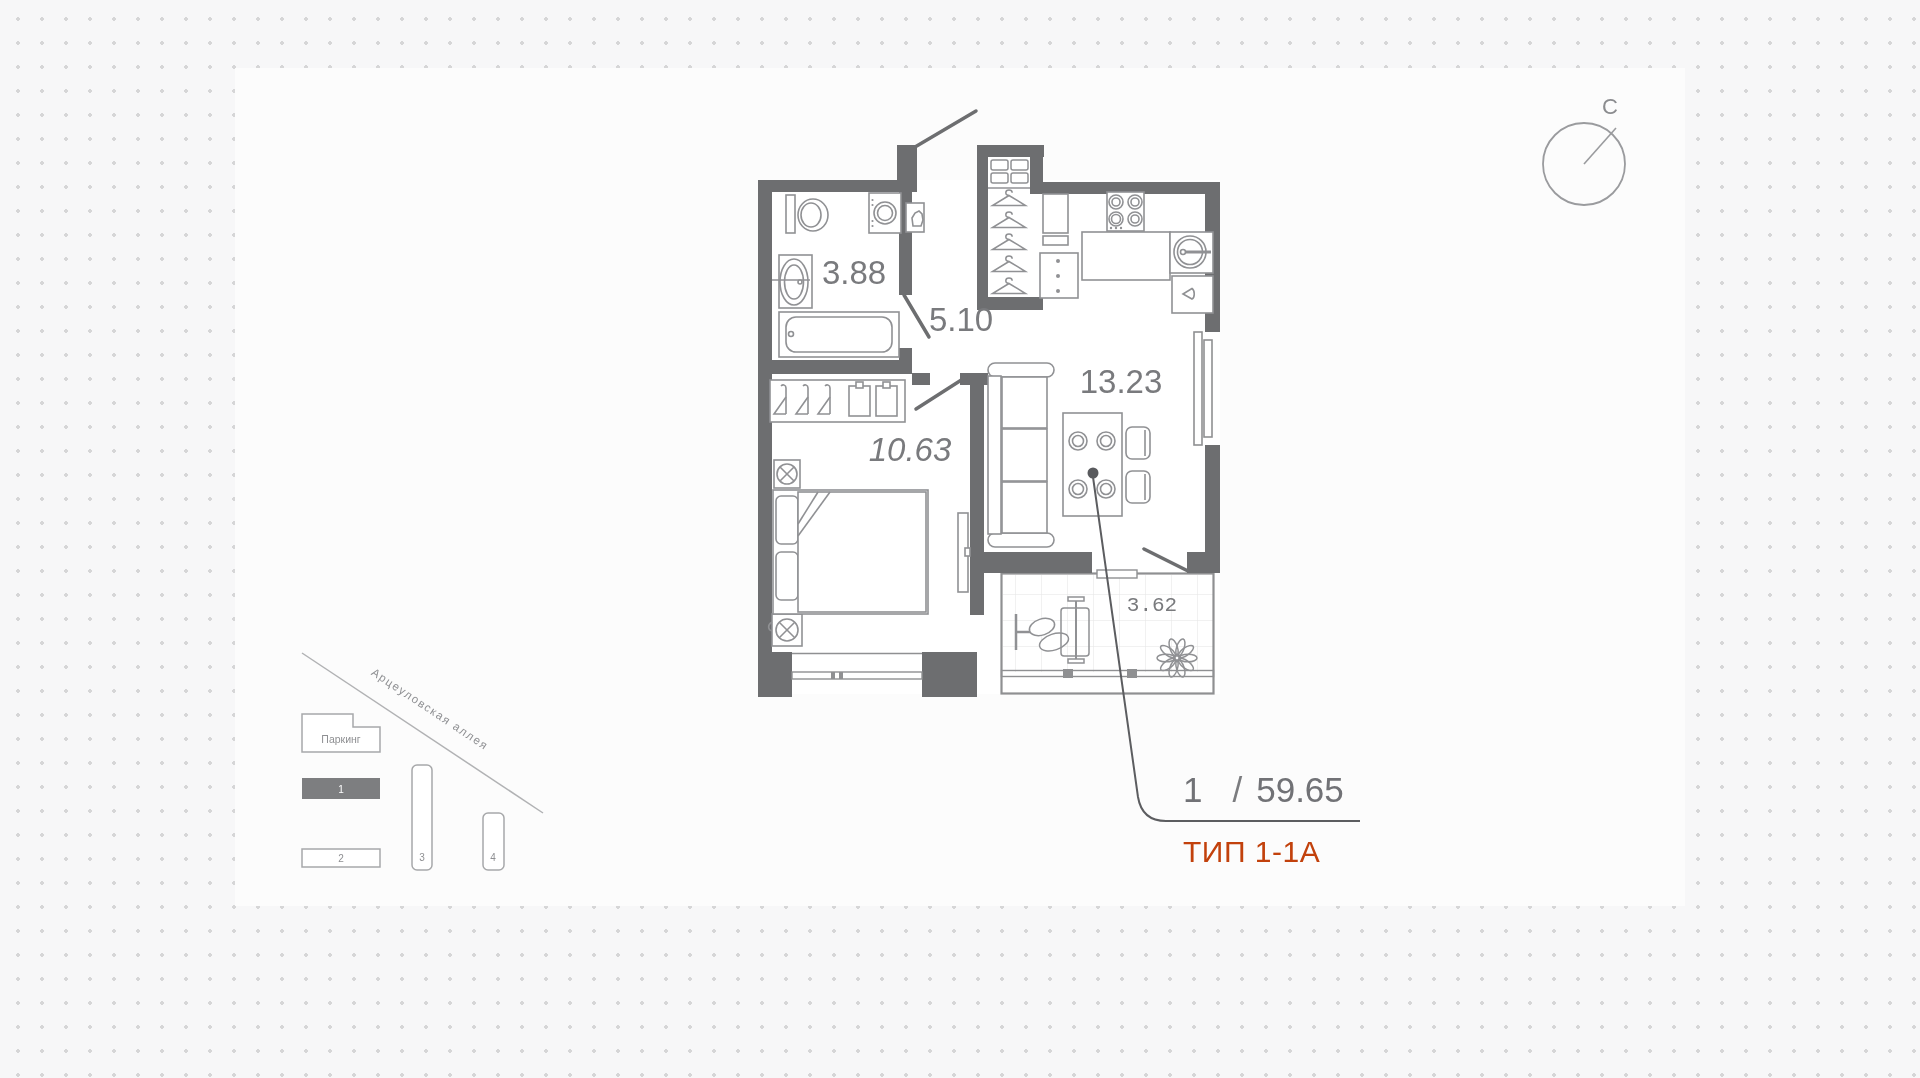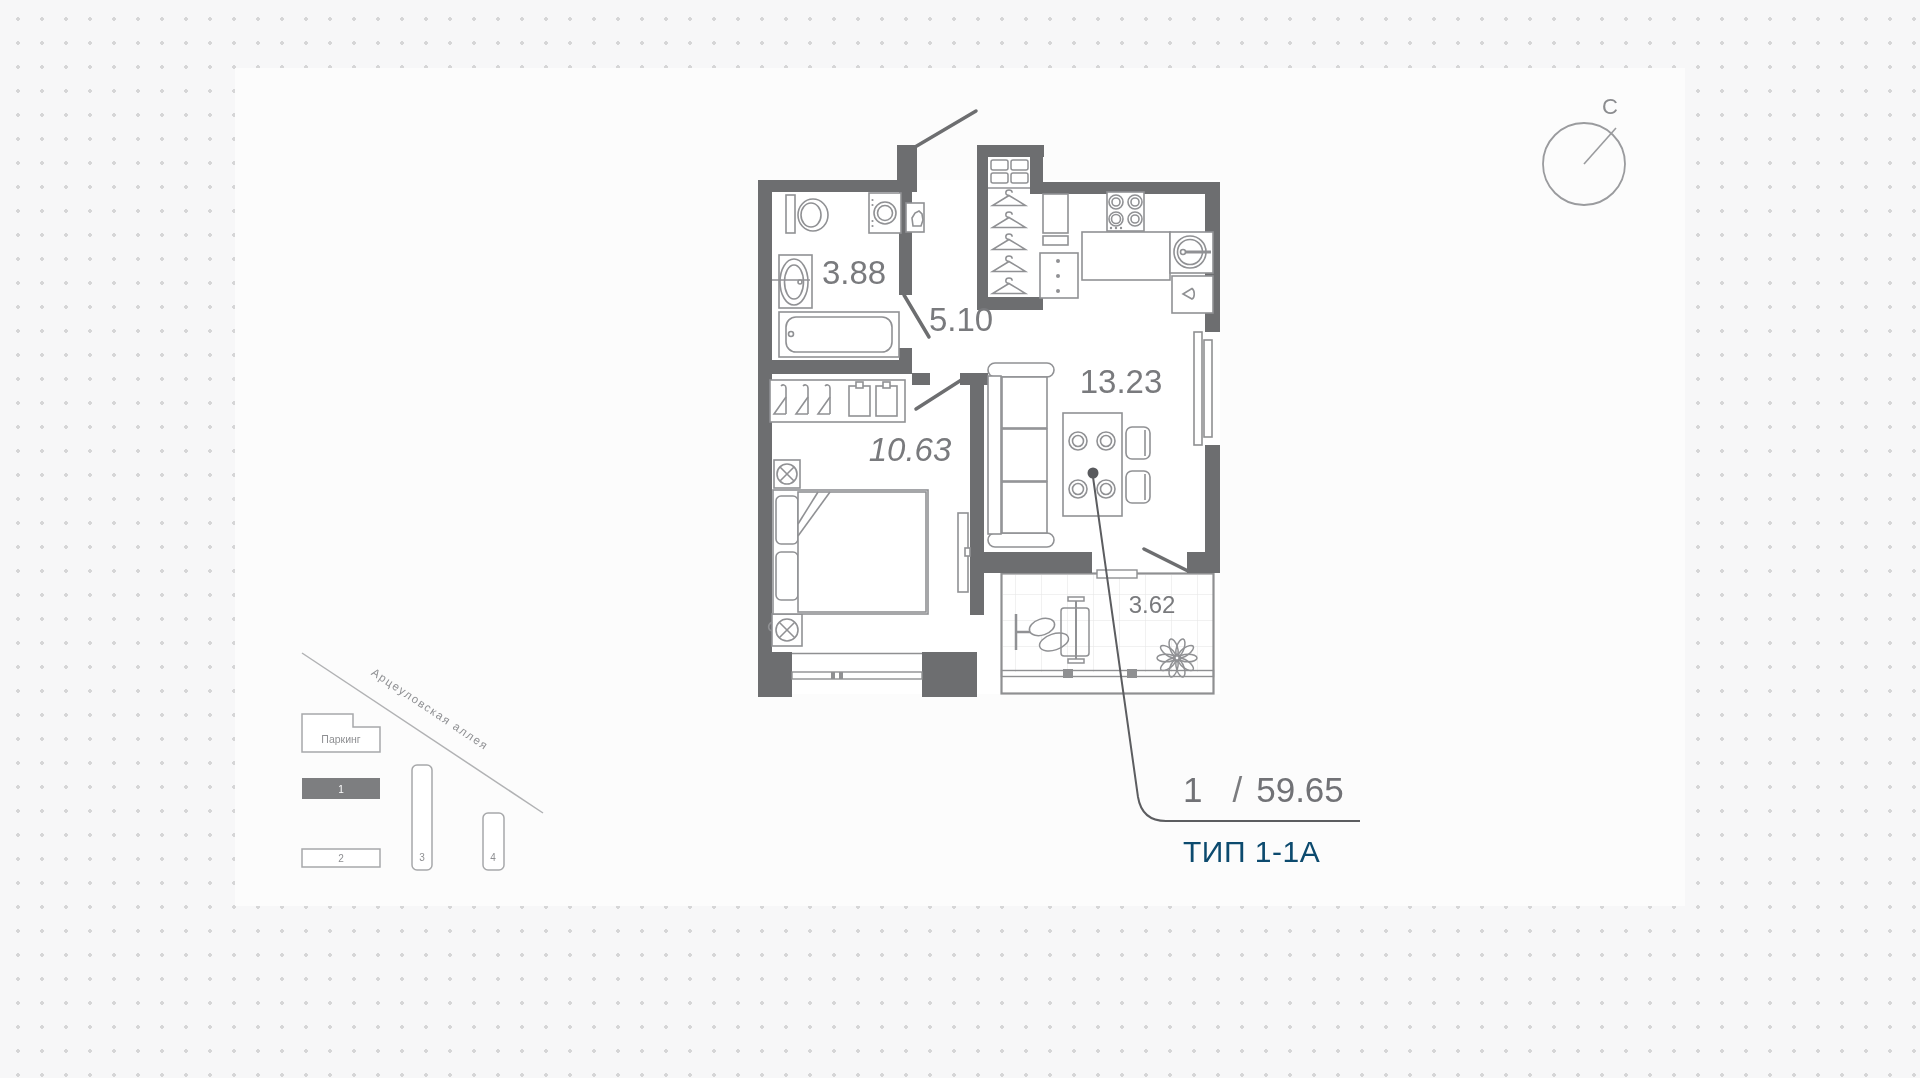--- a/index.html
+++ b/index.html
@@ -7,25 +7,25 @@
     width:1920px;height:1078px;position:relative;overflow:hidden;
     background-color:#f7f7f8;
     background-image:radial-gradient(circle, #d6d6d7 1.9px, transparent 2.1px);
     background-size:24px 24px;background-position:6px 7px;
     font-family:"Liberation Sans", sans-serif;
   }
   .panel{position:absolute;left:235px;top:68px;width:1450px;height:838px;background:#fcfcfc;}
   .plan{position:absolute;left:755px;top:100px;width:470px;height:600px;}
   .plan svg{position:absolute;left:0;top:0;}
   .room-label{position:absolute;transform:translate(-50%,-50%);font-size:33px;color:#797a7d;white-space:nowrap;}
-  .balcony-label{font-size:24px;}
+  .balcony-label{font-size:21px;font-family:Liberation Mono, monospace;}
   .overlay{position:absolute;left:0;top:0;pointer-events:none;}
   .callout-line{position:absolute;left:1183px;top:772px;display:flex;align-items:baseline;font-size:35px;color:#717276;line-height:1;}
   .callout-line .slash{margin:0 14px 0 30px;color:#7b7c7f;}
-  .type-label{position:absolute;left:1183px;top:835px;font-size:30px;color:#0c4a6e;letter-spacing:0.5px;}
+  .type-label{position:absolute;left:1183px;top:835px;font-size:30px;color:#c2410c;letter-spacing:0.5px;}
   .compass{position:absolute;left:1540px;top:120px;width:90px;height:90px;}
   .compass-label{position:absolute;left:1602px;top:94px;font-size:22px;color:#8b8c8f;}
   .minimap{position:absolute;left:295px;top:645px;width:260px;height:235px;}
   .minimap svg{position:absolute;left:0;top:0;}
   .mm-label{position:absolute;transform:translate(-50%,-50%);color:#8e8f92;white-space:nowrap;}
   .mm-street{font-size:11.5px;letter-spacing:1.5px;transform:translate(-50%,-50%) rotate(33.6deg);}
   .mm-parking{font-size:10.5px;}
   .mm-num{font-size:10px;}
   .mm-num.white{color:#fefefe;}
 </style>

